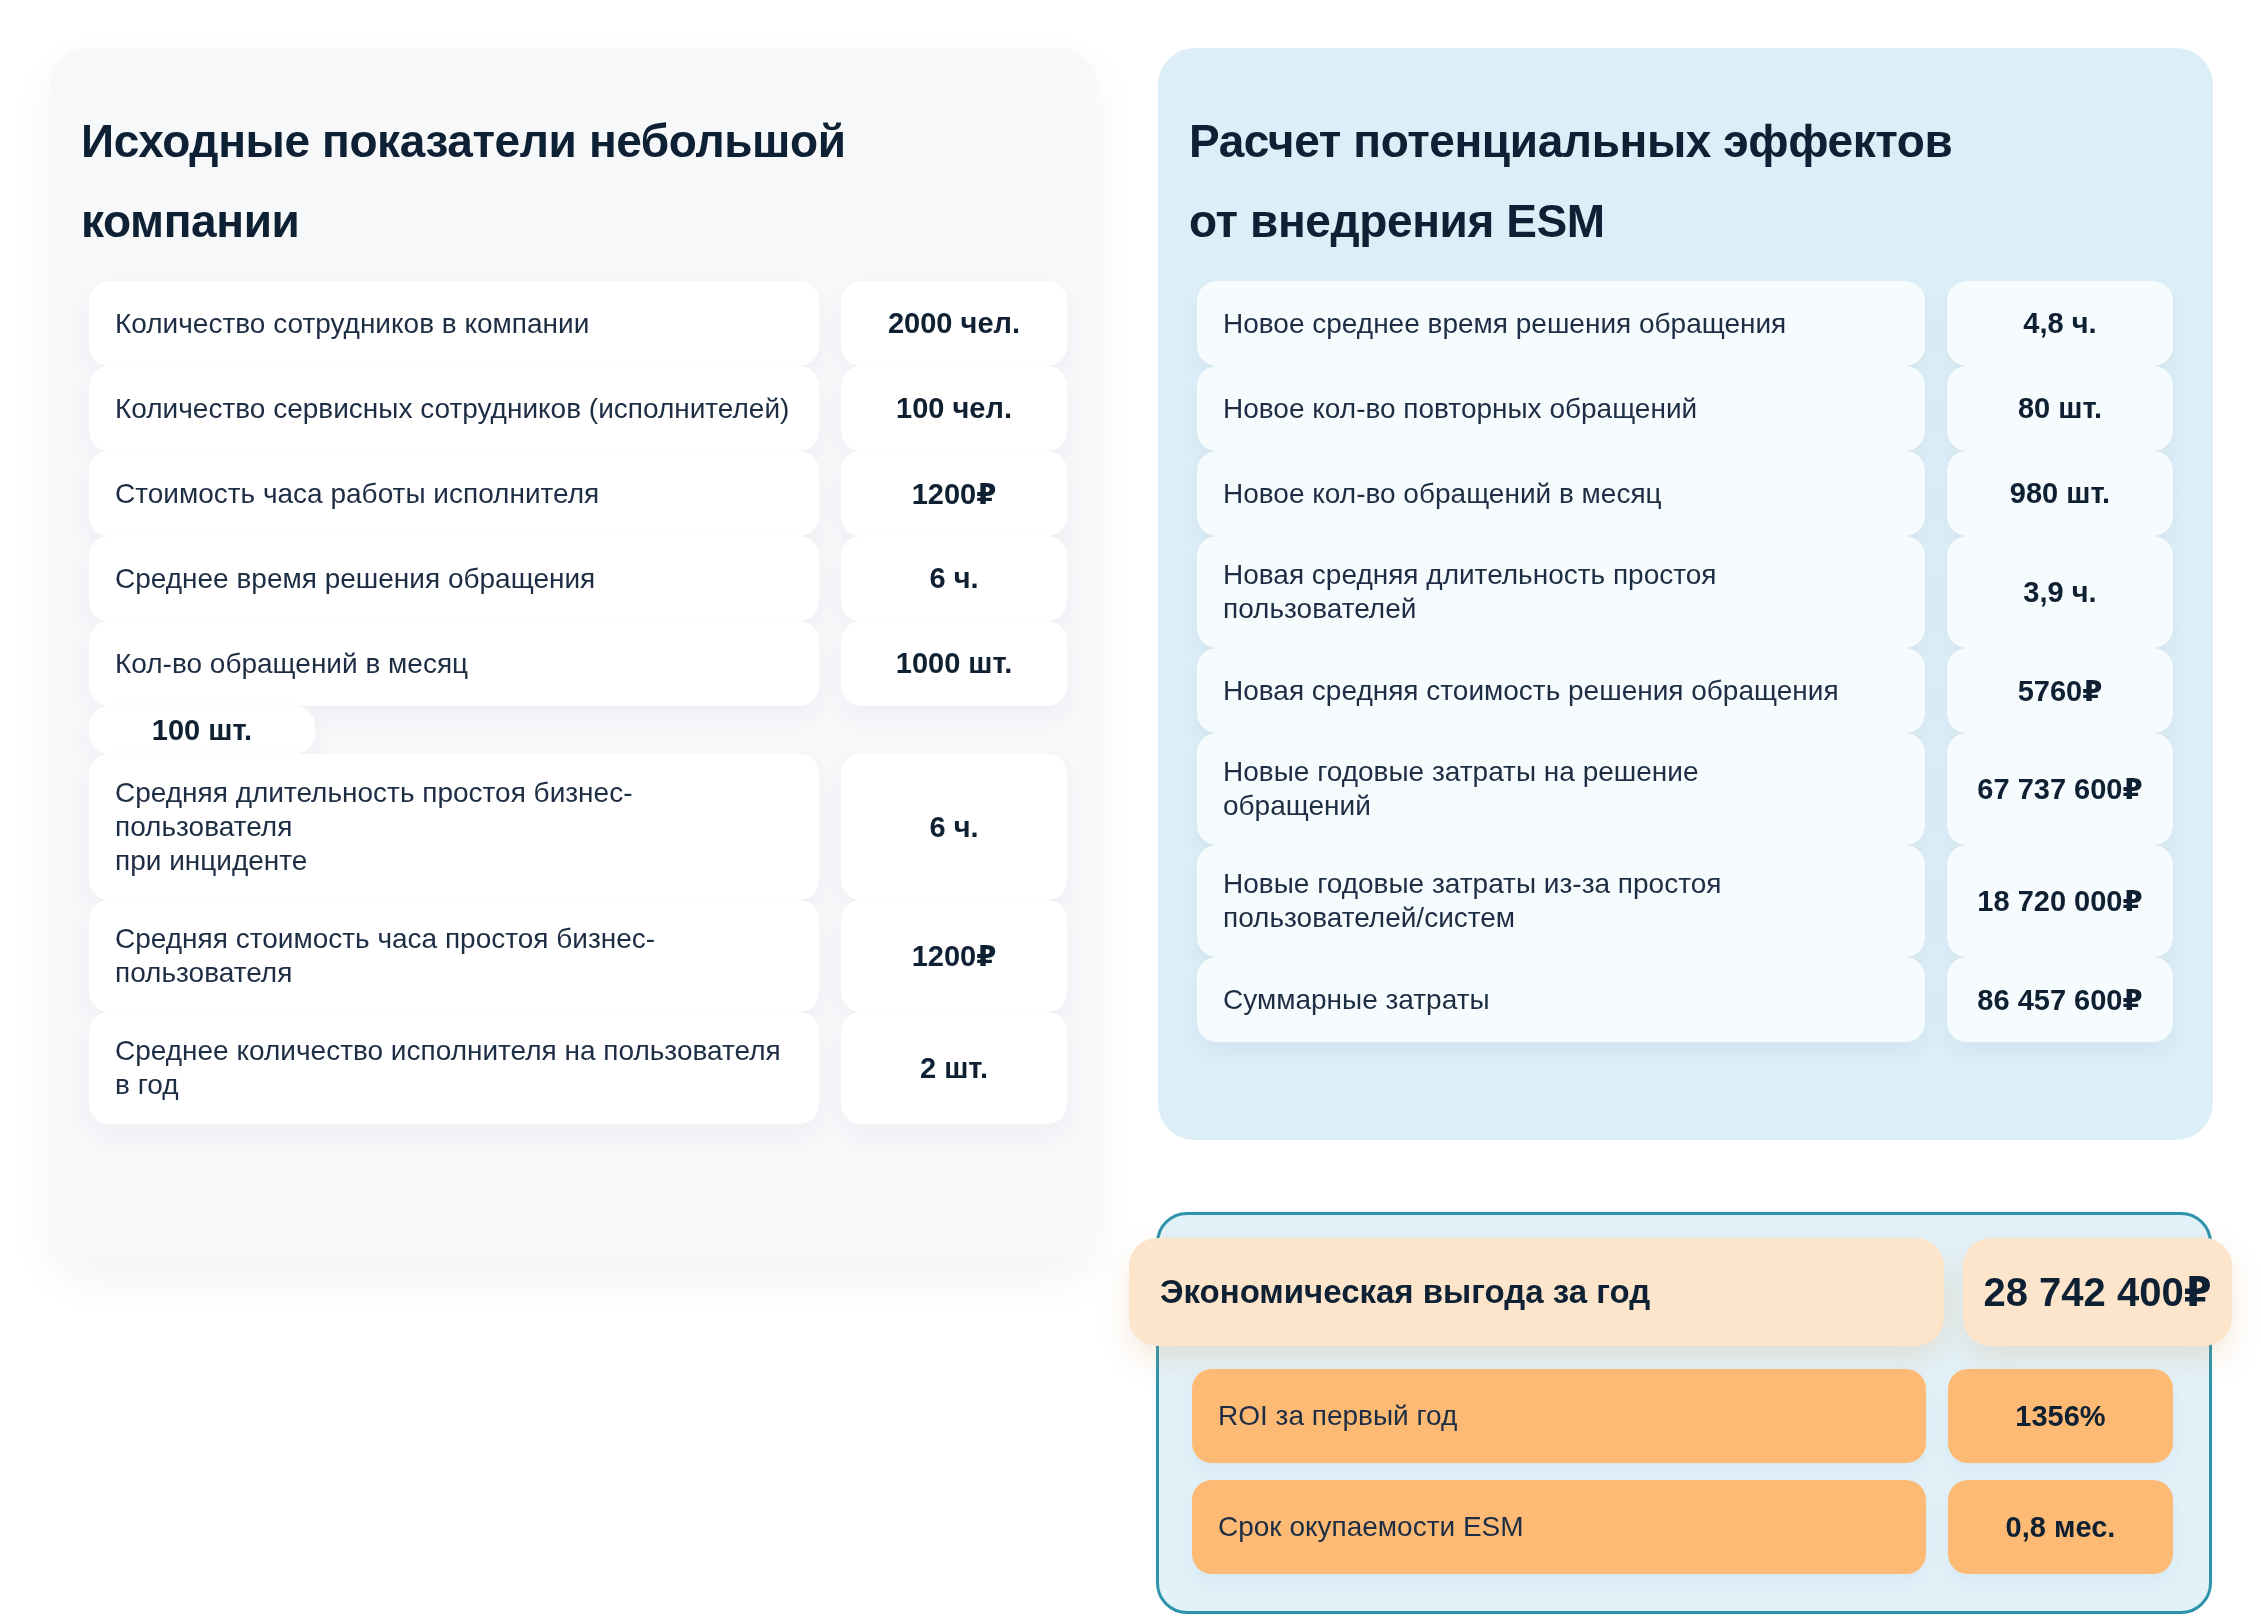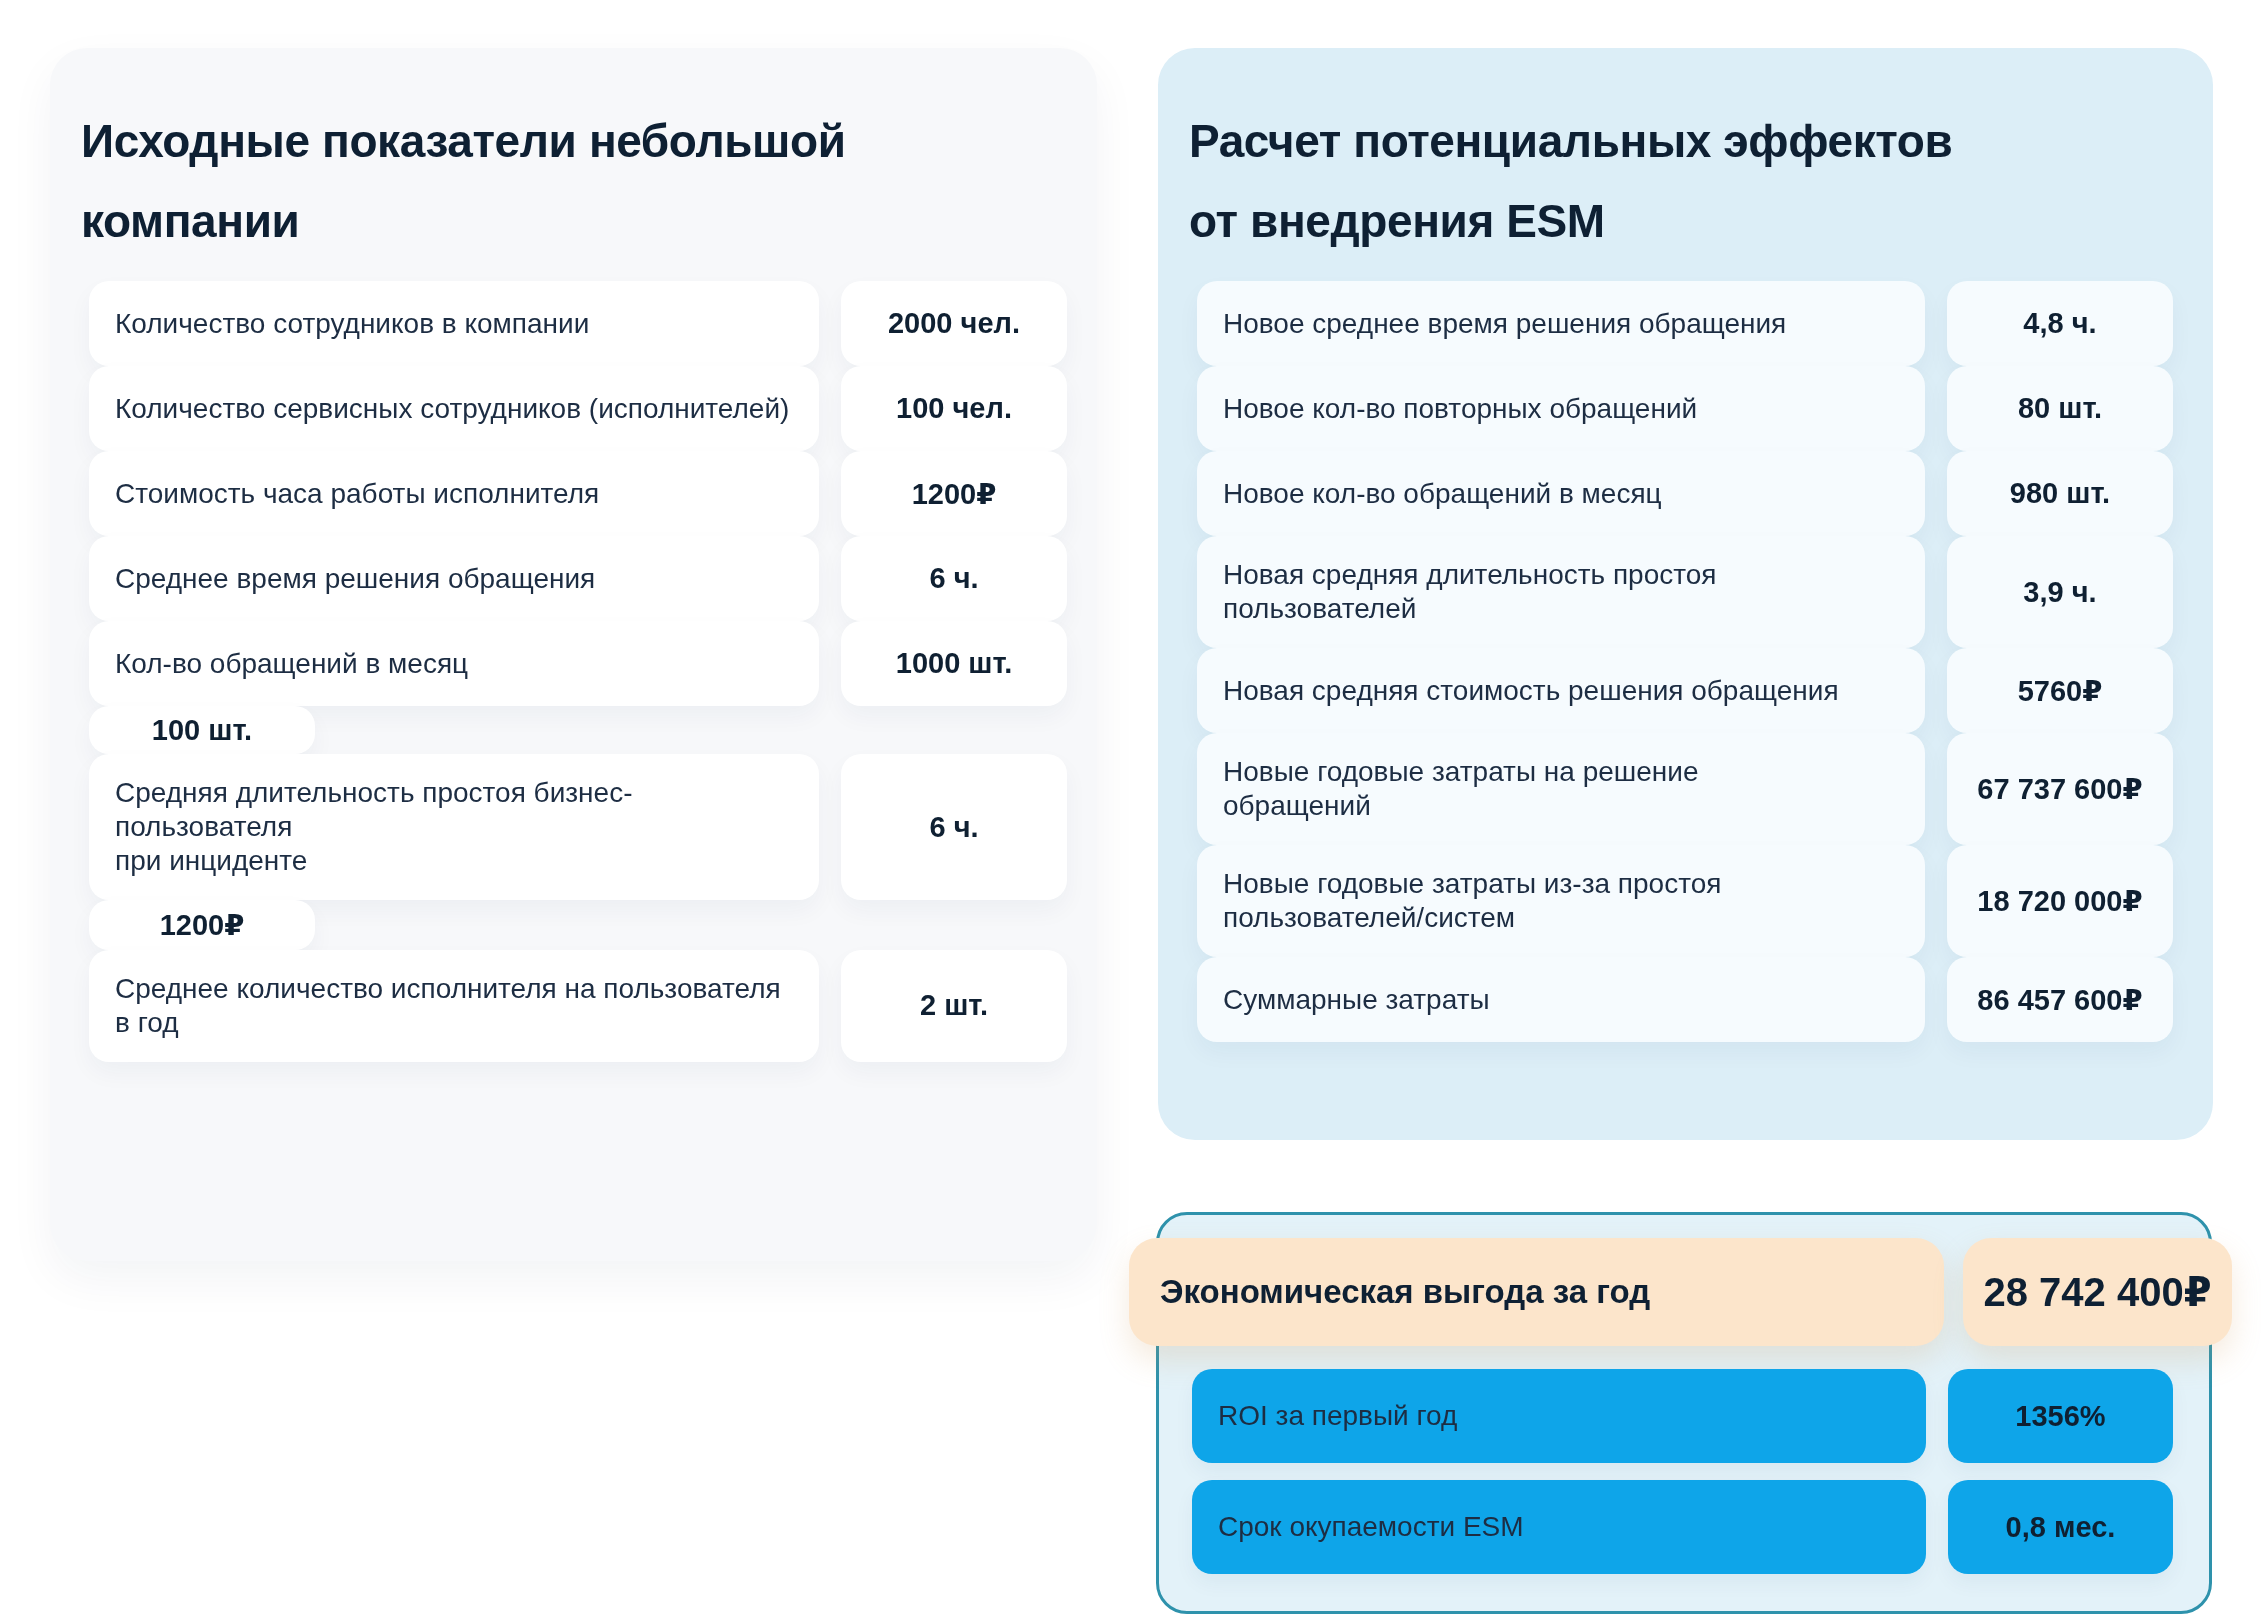--- a/index.html
+++ b/index.html
@@ -78,21 +78,21 @@
   }
   .highlight-value{
     width:269px;flex:none;
     background:#fce5cb;
     border-radius:28px;
     display:flex;align-items:center;justify-content:center;
     font-size:40px;font-weight:700;color:#0e2033;
     box-shadow:0 14px 31px rgba(205,150,85,.20);
   }
   #summary-box .rows{margin-top:23px;padding:0 36px 0 33px;gap:17px;}
-  #summary-box .cell{background:#0ea5e9;box-shadow:0 9.3px 20px rgba(20,60,90,.05);}
+  #summary-box .cell{background:#fdba74;box-shadow:0 9.3px 20px rgba(20,60,90,.05);}
   #summary-box .cell.label{min-height:94px;}
   #summary-box .cell.value{width:225px;}
 </style>
 </head>
 <body>
 
 <div class="panel" id="left-panel">
   <div class="panel-title">Исходные показатели небольшой
 компании</div>
   <div class="rows">
@@ -118,20 +118,21 @@
     </div>
     <div class="row">
       <div class="cell value">100 шт.</div>
     </div>
     <div class="row">
       <div class="cell label">Средняя длительность простоя бизнес-пользователя
 при инциденте</div>
       <div class="cell value">6 ч.</div>
     </div>
     <div class="row">
+      <div class="cell label">Средняя стоимость часа простоя бизнес-пользователя</div>
       <div class="cell value">1200₽</div>
     </div>
     <div class="row">
       <div class="cell label">Среднее количество исполнителя на пользователя
 в год</div>
       <div class="cell value">2 шт.</div>
     </div>
   </div>
 </div>
 

